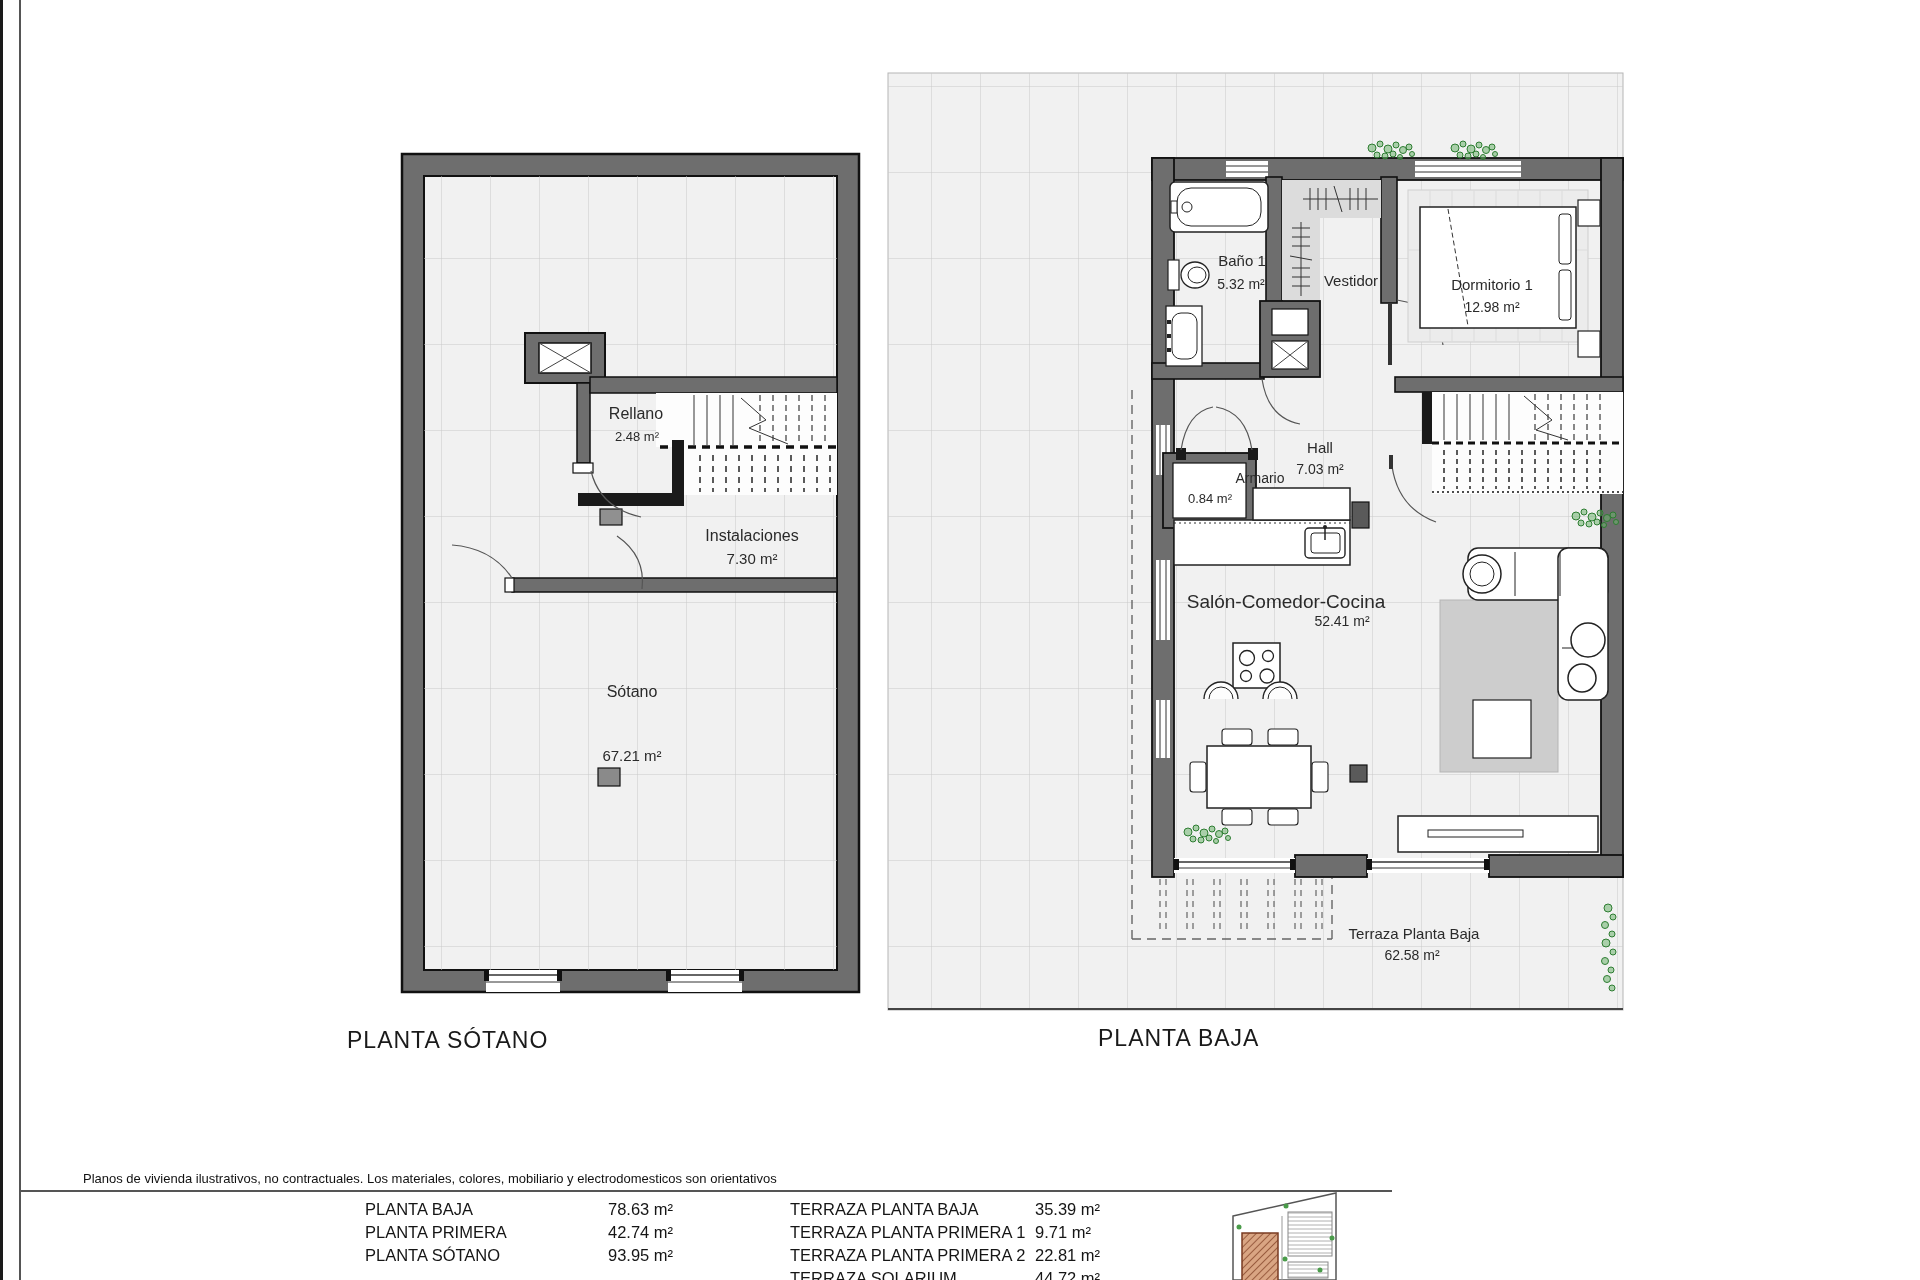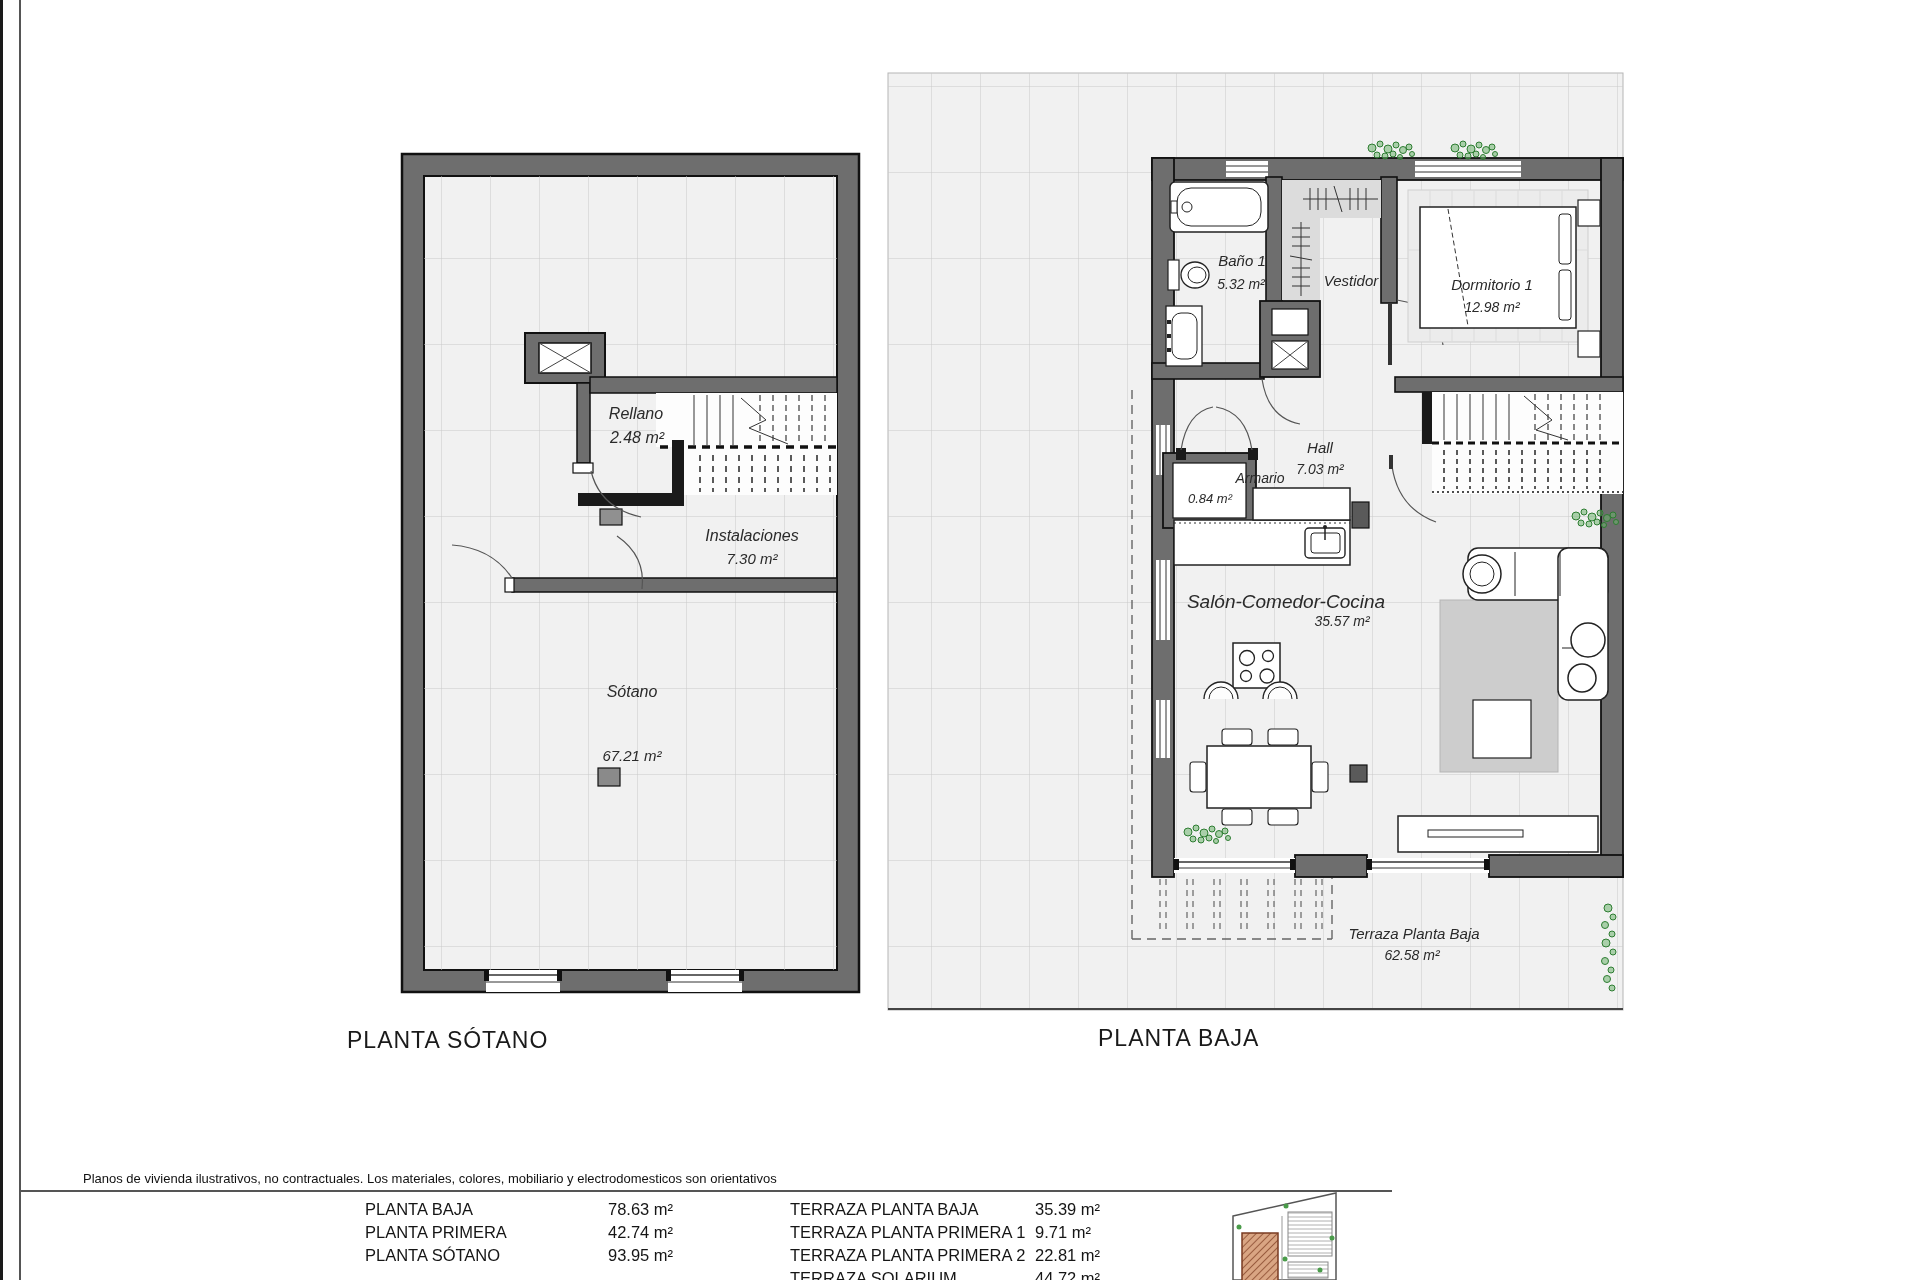--- a/index.html
+++ b/index.html
@@ -5,21 +5,21 @@
   html,body{margin:0;padding:0;}
   body{
     width:1920px;height:1280px;position:relative;overflow:hidden;
     background:#ffffff;
     font-family:"Liberation Sans","DejaVu Sans",sans-serif;
     color:#1a1a1a;
   }
   svg{position:absolute;left:0;top:0;}
   .room-label{
     position:absolute;transform:translateX(-50%);
-    white-space:nowrap;color:#2a2a2a;line-height:1.05;text-align:center;font-style:italic;
+    white-space:nowrap;color:#2a2a2a;line-height:1.05;text-align:center;
   }
   .plan-title{
     position:absolute;font-size:23px;letter-spacing:1px;color:#1a1a1a;white-space:nowrap;
   }
   .disclaimer{
     position:absolute;left:67px;top:1171px;font-size:13px;color:#111;white-space:nowrap;margin-left:16px;
   }
   .lg-label,.lg-value{
     position:absolute;font-size:16.5px;color:#151515;white-space:nowrap;
   }
@@ -430,37 +430,37 @@
       <circle cx="1239" cy="1227" r="2.5"></circle>
         <circle cx="1286" cy="1206" r="2.5"></circle>
       <circle cx="1332" cy="1238" r="2.5"></circle>
         <circle cx="1285" cy="1259" r="2.5"></circle>
       <circle cx="1320" cy="1270" r="2.5"></circle>
     </g>
   </g>
 </svg>
 
 <div class="room-label" style="left:636px;top:406px;font-size:16px">Rellano</div>
-<div class="room-label" style="left:637px;top:430px;font-size:16px">2.48 m²</div>
+<div class="room-label" style="left:637px;top:430px;font-size:13px">2.48 m²</div>
 <div class="room-label" style="left:752px;top:528px;font-size:16px">Instalaciones</div>
 <div class="room-label" style="left:752px;top:551px;font-size:15px">7.30 m²</div>
 <div class="room-label" style="left:632px;top:684px;font-size:16px">Sótano</div>
 <div class="room-label" style="left:632px;top:748px;font-size:15px">67.21 m²</div>
 
 <div class="room-label" style="left:1242px;top:253px;font-size:15px">Baño 1</div>
 <div class="room-label" style="left:1241px;top:277px;font-size:14px">5.32 m²</div>
 <div class="room-label" style="left:1351px;top:273px;font-size:15px">Vestidor</div>
 <div class="room-label" style="left:1492px;top:277px;font-size:15px">Dormitorio 1</div>
 <div class="room-label" style="left:1492px;top:300px;font-size:14px">12.98 m²</div>
 <div class="room-label" style="left:1320px;top:440px;font-size:15px">Hall</div>
 <div class="room-label" style="left:1320px;top:462px;font-size:14px">7.03 m²</div>
 <div class="room-label" style="left:1260px;top:471px;font-size:14px">Armario</div>
 <div class="room-label" style="left:1210px;top:492px;font-size:13px">0.84 m²</div>
 <div class="room-label" style="left:1286px;top:592px;font-size:19px">Salón-Comedor-Cocina</div>
-<div class="room-label" style="left:1342px;top:614px;font-size:14px">35.57 m²</div>
+<div class="room-label" style="left:1342px;top:614px;font-size:14px">52.41 m²</div>
 <div class="room-label" style="left:1414px;top:926px;font-size:15px">Terraza Planta Baja</div>
 <div class="room-label" style="left:1412px;top:948px;font-size:14px">62.58 m²</div>
 
 <div class="plan-title" style="left:347px;top:1027px">PLANTA SÓTANO</div>
 <div class="plan-title" style="left:1098px;top:1025px">PLANTA BAJA</div>
 
 <div class="disclaimer">Planos de vivienda ilustrativos, no contractuales. Los materiales, colores, mobiliario y electrodomesticos son orientativos</div>
 
 <div class="lg-label" style="left:365px;top:1200px">PLANTA BAJA</div>
 <div class="lg-value" style="left:608px;top:1200px">78.63 m²</div>

